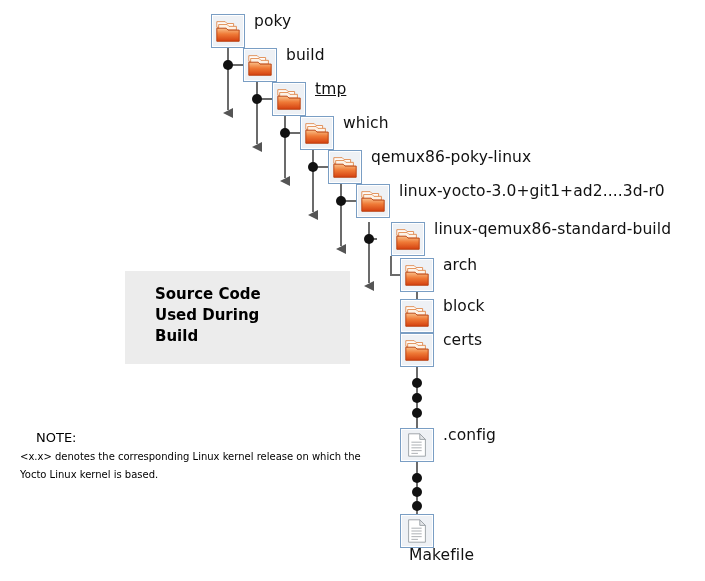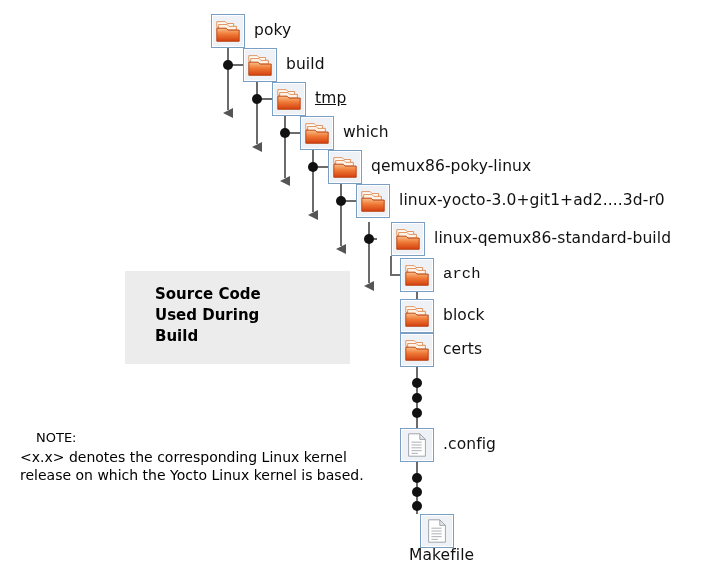--- a/index.html
+++ b/index.html
@@ -30,21 +30,20 @@
     left: 0; top: 0;
     width: 705px;
     height: 581px;
     pointer-events: none;
   }
 
   
   .node {
     position: absolute;
     display: flex;
-    align-items: center;
     white-space: nowrap;
   }
 
   .icon-box {
     width: 34px;
     height: 34px;
     box-sizing: border-box;
     border: 1px solid #7a9ec4;
     background: #eef1f5;
     padding: 2px;
@@ -96,21 +95,21 @@
     width: 360px;
   }
   #note .note-title {
     font-size: 13px;
     font-weight: normal;
     color: #000000;
     line-height: 16px;
     margin: 0 0 2px 16px;
   }
   #note .note-body {
-    font-size: 14px;
+    font-size: 10px;
     color: #000000;
     line-height: 18px;
     margin: 0;
   }
 </style>
 </head>
 <body>
 
 <div id="diagram-root">
 
@@ -286,21 +285,21 @@
         </linearGradient>
           </defs>
         <path d="M3 5 h9 l2 2 h7 v4 h-18 z" fill="#ffffff" stroke="#e08a50" stroke-width="1"></path>
         <path d="M5 8 h9 l2 2 h8 v4 h-19 z" fill="#fdf2e6" stroke="#e08a50" stroke-width="1"></path>
         <path d="M3 12 h10 l2 2 h12 v12 h-24 z" fill="url(#fg6)" stroke="#b8400f" stroke-width="1"></path>
       </svg>
     </span>
     <span class="node-label">linux-qemux86-standard-build</span>
   </div>
 
-  <div class="node" style="left:400px; top:258px;font-family:Liberation Mono, monospace;">
+  <div class="node" style="left:400px; top:258px;">
     <span class="icon-box">
       <svg viewBox="0 0 30 30">
         <defs>
             <linearGradient id="fg7" x1="0" y1="0" x2="0" y2="1">
           <stop offset="0%" stop-color="#f9c089"></stop>
               <stop offset="45%" stop-color="#ef7a37"></stop>
               <stop offset="100%" stop-color="#d4400f"></stop>
         </linearGradient>
           </defs>
         <path d="M3 5 h9 l2 2 h7 v4 h-18 z" fill="#ffffff" stroke="#e08a50" stroke-width="1"></path>

